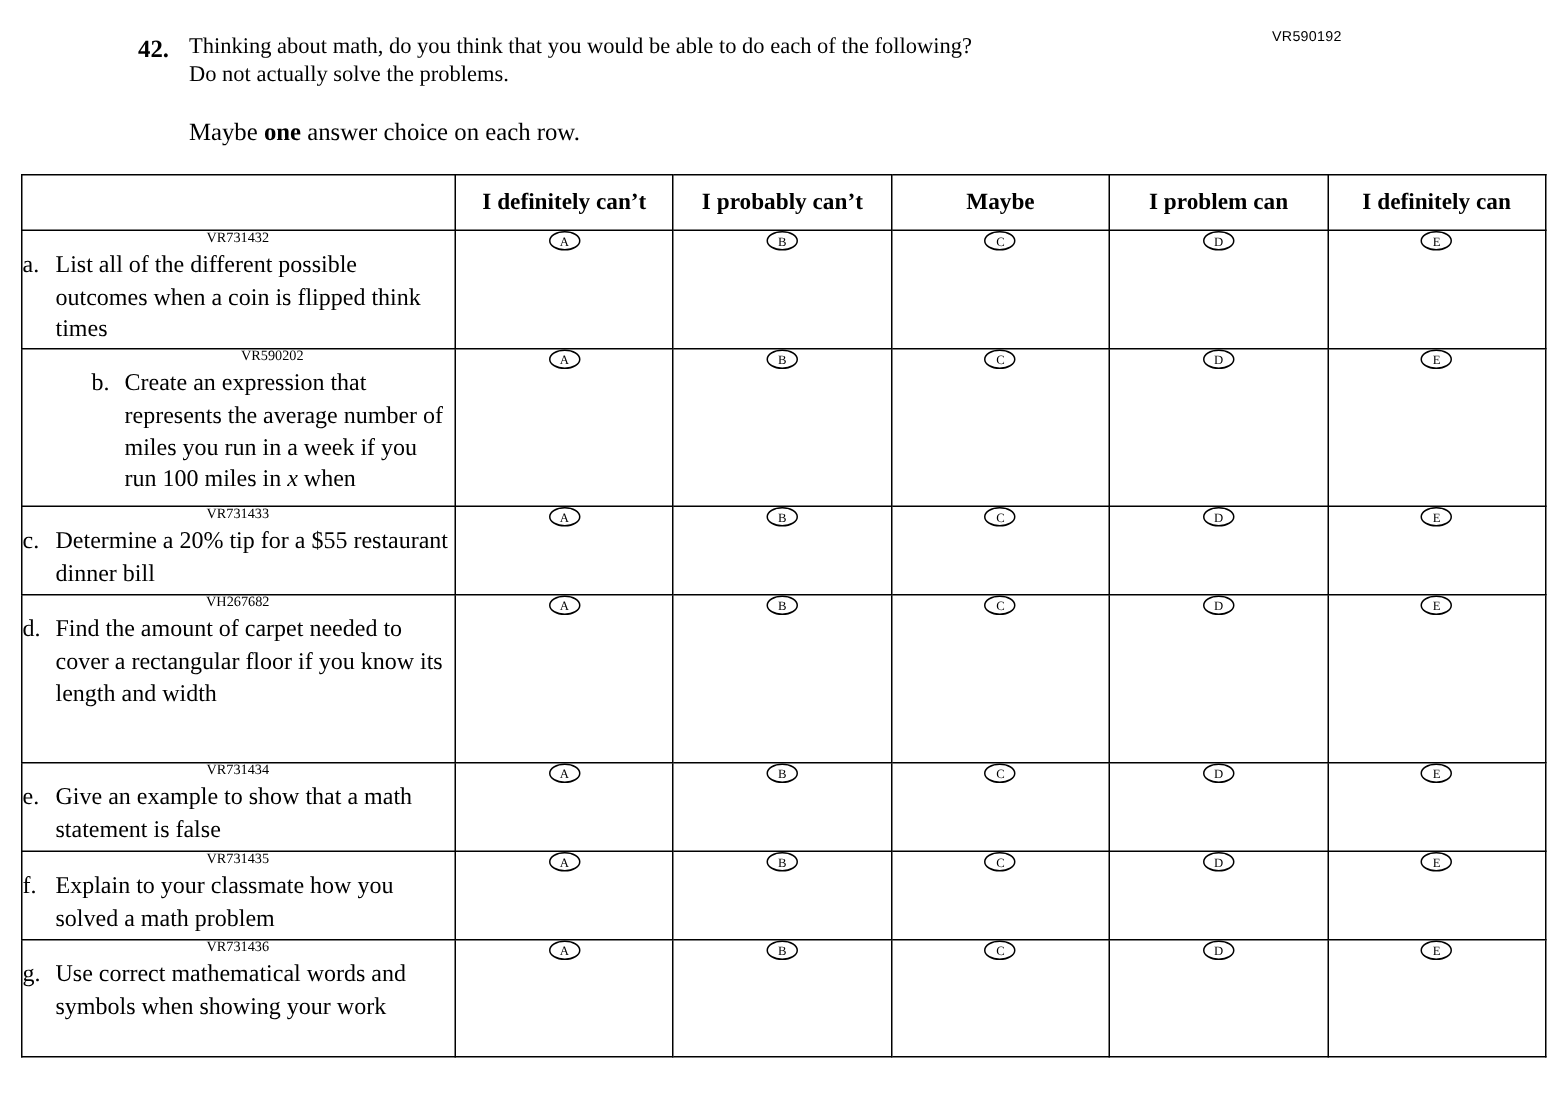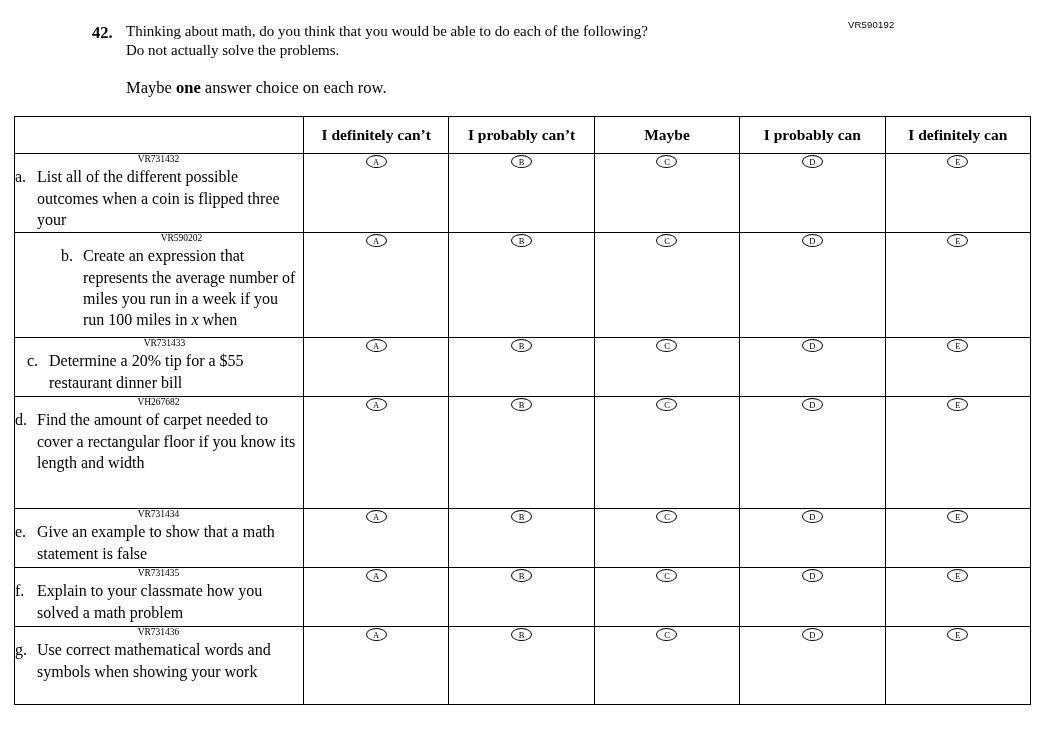--- a/index.html
+++ b/index.html
@@ -175,32 +175,32 @@
       <col class="c-opt">
       <col class="c-opt">
       <col class="c-opt">
     </colgroup>
     <thead>
       <tr>
         <th class="corner"></th>
         <th>I definitely can’t</th>
         <th>I probably can’t</th>
         <th>Maybe</th>
-        <th>I probably can</th>
+        <th>I problem can</th>
         <th>I definitely can</th>
       </tr>
     </thead>
     <tbody>
 
       <tr>
         <td class="stem" style="height:78px;">
           <span class="code">VR731432</span>
           <div class="stem-row">
             <div class="stem-letter">a.</div>
-            <div class="stem-text">List all of the different possible outcomes when a coin is flipped three your</div>
+            <div class="stem-text">List all of the different possible outcomes when a coin is flipped think times</div>
           </div>
         </td>
         <td class="bubble-cell"><span class="bubble"><span>A</span></span></td>
         <td class="bubble-cell"><span class="bubble"><span>B</span></span></td>
         <td class="bubble-cell"><span class="bubble"><span>C</span></span></td>
         <td class="bubble-cell"><span class="bubble"><span>D</span></span></td>
         <td class="bubble-cell"><span class="bubble"><span>E</span></span></td>
       </tr>
 
       <tr>
@@ -212,21 +212,21 @@
           </div>
         </td>
         <td class="bubble-cell"><span class="bubble"><span>A</span></span></td>
         <td class="bubble-cell"><span class="bubble"><span>B</span></span></td>
         <td class="bubble-cell"><span class="bubble"><span>C</span></span></td>
         <td class="bubble-cell"><span class="bubble"><span>D</span></span></td>
         <td class="bubble-cell"><span class="bubble"><span>E</span></span></td>
       </tr>
 
       <tr>
-        <td class="stem" style="height:58px;padding-left:12px;">
+        <td class="stem" style="height:58px;">
           <span class="code">VR731433</span>
           <div class="stem-row">
             <div class="stem-letter">c.</div>
             <div class="stem-text">Determine a 20% tip for a $55 restaurant dinner bill</div>
           </div>
         </td>
         <td class="bubble-cell"><span class="bubble"><span>A</span></span></td>
         <td class="bubble-cell"><span class="bubble"><span>B</span></span></td>
         <td class="bubble-cell"><span class="bubble"><span>C</span></span></td>
         <td class="bubble-cell"><span class="bubble"><span>D</span></span></td>

